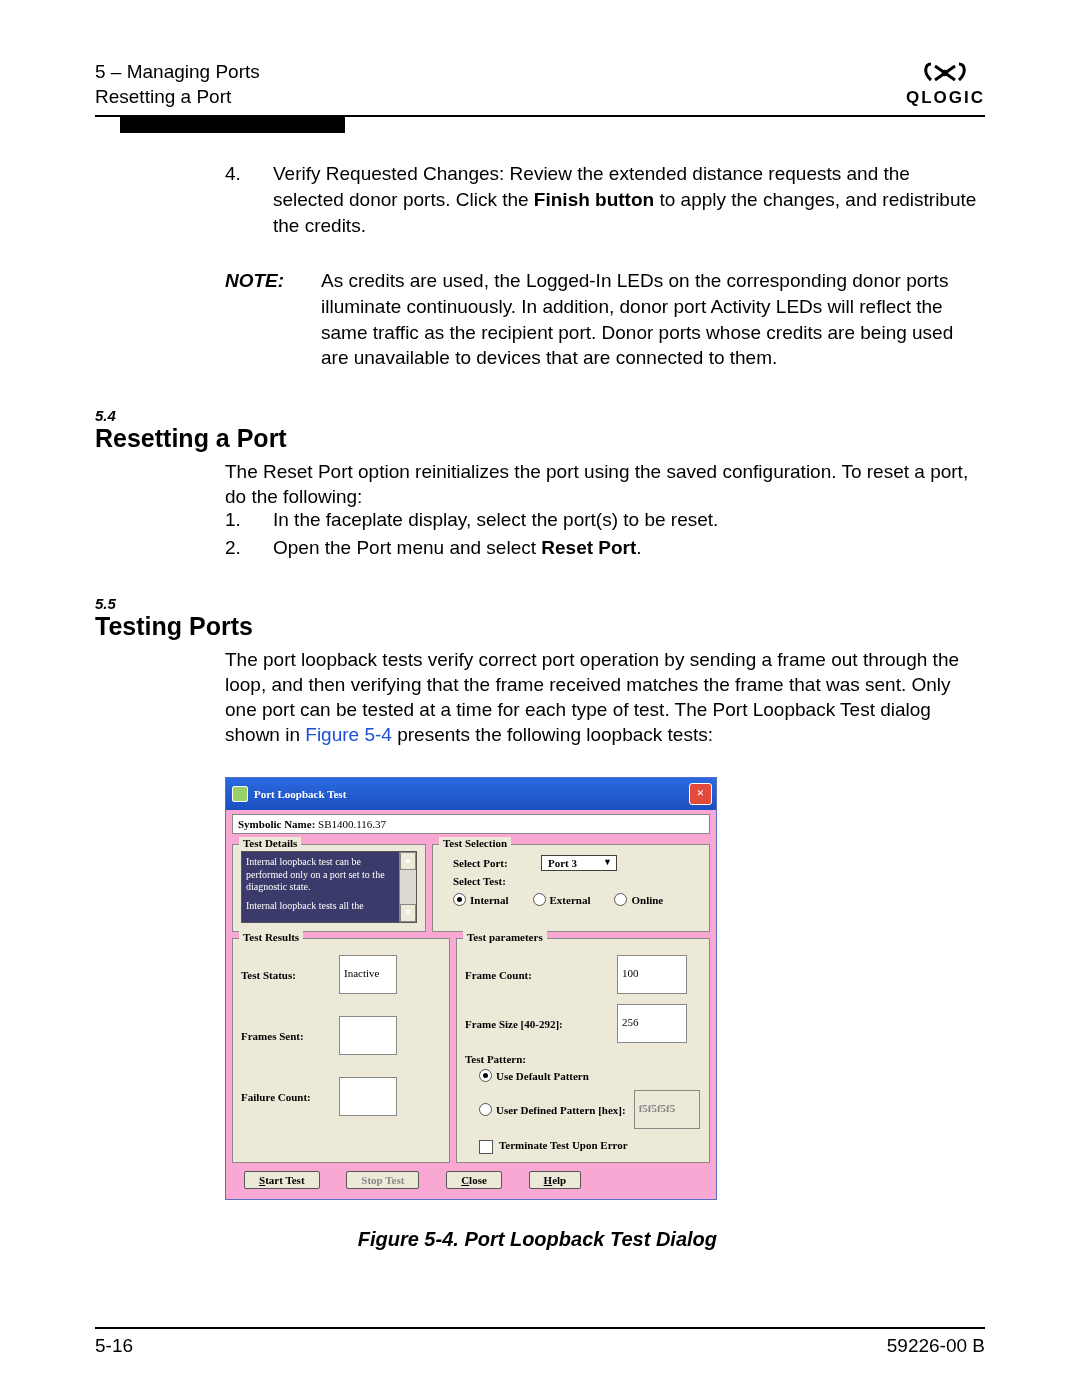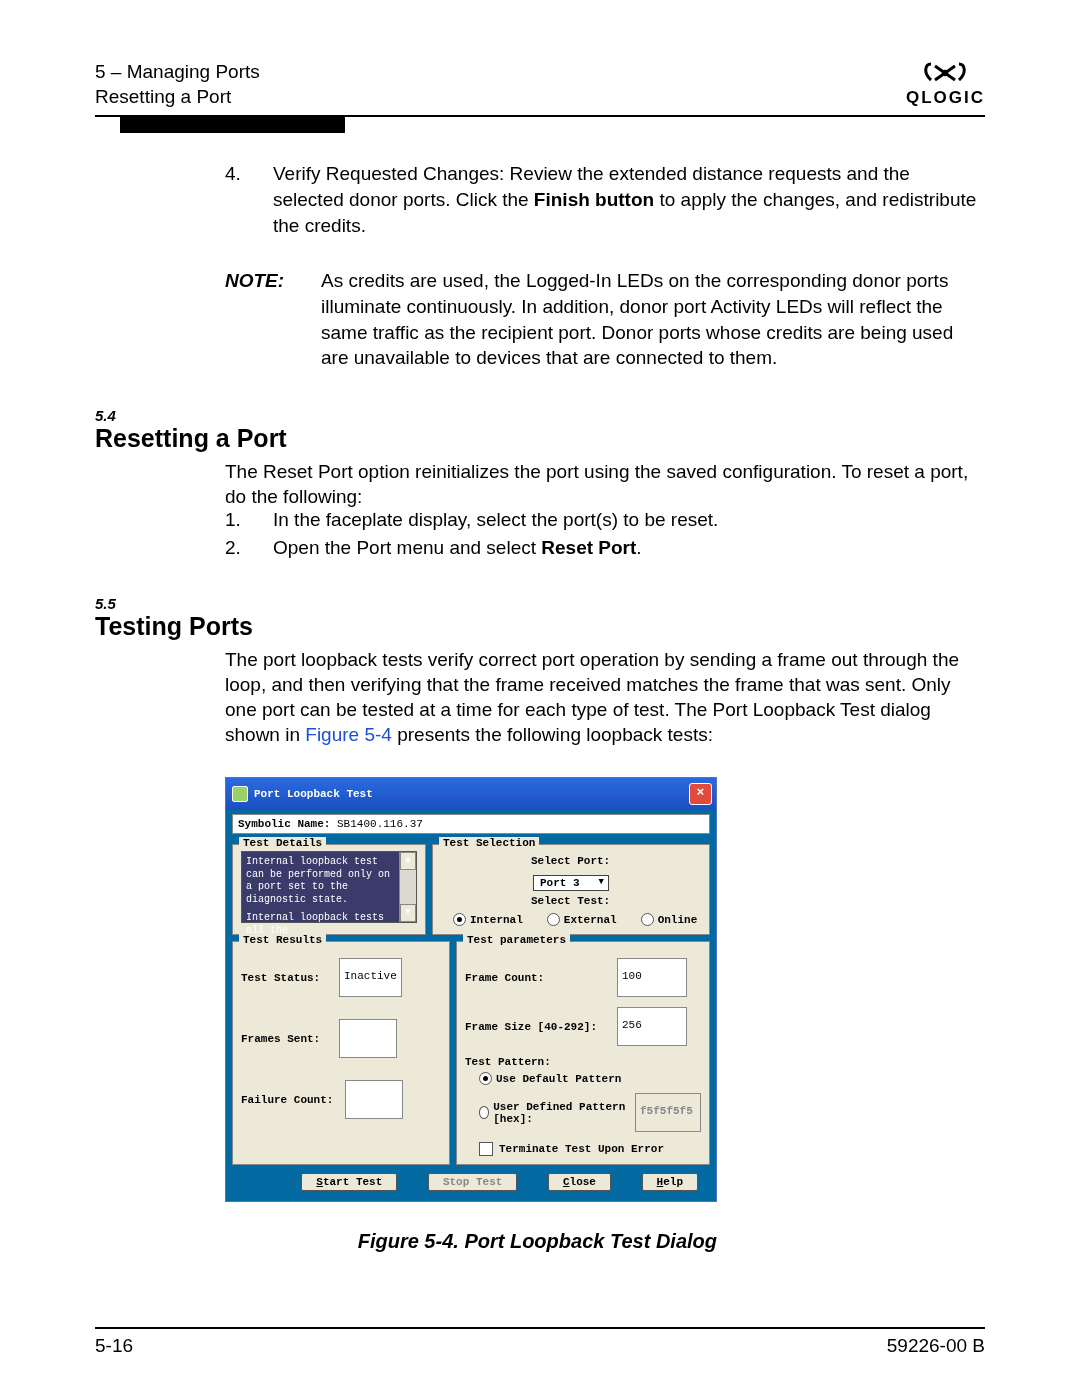--- a/index.html
+++ b/index.html
@@ -76,23 +76,23 @@
   .ol-steps .step-row { margin-bottom: 6px; }
   .fig-ref { color: #1a4fd6; }
 
   
   .dialog-wrap {
     margin: 30px 0 0 130px;
     width: 492px;
   }
   .dlg {
     border: 1px solid #5470c0;
-    font-family: Liberation Mono, monospace;
+    font-family: Liberation Serif, serif;
     font-size: 11px;
-    background: #0369a1;
+    background: #f9a8d4;
   }
   .dlg-title {
     background: linear-gradient(#2a6ae0,#1b4fc0);
     color: #fff;
     font-weight: bold;
     padding: 4px 4px 4px 6px;
     display: flex;
     align-items: center;
     justify-content: space-between;
     height: 24px;
@@ -142,39 +142,39 @@
     position: relative;
     line-height: 1.25;
   }
   .scroll-col {
     position:absolute; right:0; top:0; bottom:0; width:16px;
     background:#dcdad0;
     border-left:1px solid #888;
     display:flex; flex-direction:column; justify-content:space-between;
   }
   .scroll-btn { height:16px; background:#ece9d8; border:1px solid #888; font-size:9px; text-align:center; line-height:14px;}
-  .ts-row { display:flex; align-items:center; gap:8px; margin:4px 12px;flex-direction:column;}
+  .ts-row { display:flex; align-items:center; gap:8px; margin:4px 12px;}
   .ts-lbl { font-weight:bold; min-width:80px;}
   .dropdown {
     border:1px solid #404040; background:#fff; padding:1px 18px 1px 6px;
     font-weight:bold; position:relative; display:inline-block; min-width:50px;
   }
   .dropdown::after{ content:"▼"; position:absolute; right:4px; font-size:9px;}
   .radio-row { display:flex; gap:24px; margin-top:6px; margin-left:12px;}
   .radio { display:flex; align-items:center; gap:4px; font-weight:bold;}
   .rdot { width:11px;height:11px;border:1px solid #555;border-radius:50%;background:#fff;display:inline-flex;align-items:center;justify-content:center;}
   .rdot.sel::after{content:"";width:5px;height:5px;background:#000;border-radius:50%;}
   .tr-box { width:200px;}
   .tp-box { flex:1;}
   .tr-row { display:flex; align-items:center; gap:12px; margin:10px 0;}
   .tr-lbl { font-weight:bold; min-width:86px;}
   .txt-in { border:1px solid #888; background:#fff; padding:11px 4px; min-width:48px; height:15px; font-size:11px;}
   .txt-in.dis { background:#ece9d8; color:#888;}
   .chk { width:12px;height:12px;border:1px solid #555;background:#fff;display:inline-block;margin-right:6px;vertical-align:middle;}
-  .btn-row { text-align:right; padding:8px 0 2px 0;}
+  .btn-row { text-align:left; padding:8px 0 2px 0;}
   .btn {
     display:inline-block; border:1px solid #555; background:#ece9d8;
     padding:2px 14px; margin:0 12px; font-weight:bold; font-size:11px;
     border-radius:2px;
   }
   .btn .ul { text-decoration: underline; }
   .btn.dis { color:#888; }
   .fig-cap {
     text-align:right; font-style:italic; font-weight:bold;
     font-size:20px; margin-top:28px;

